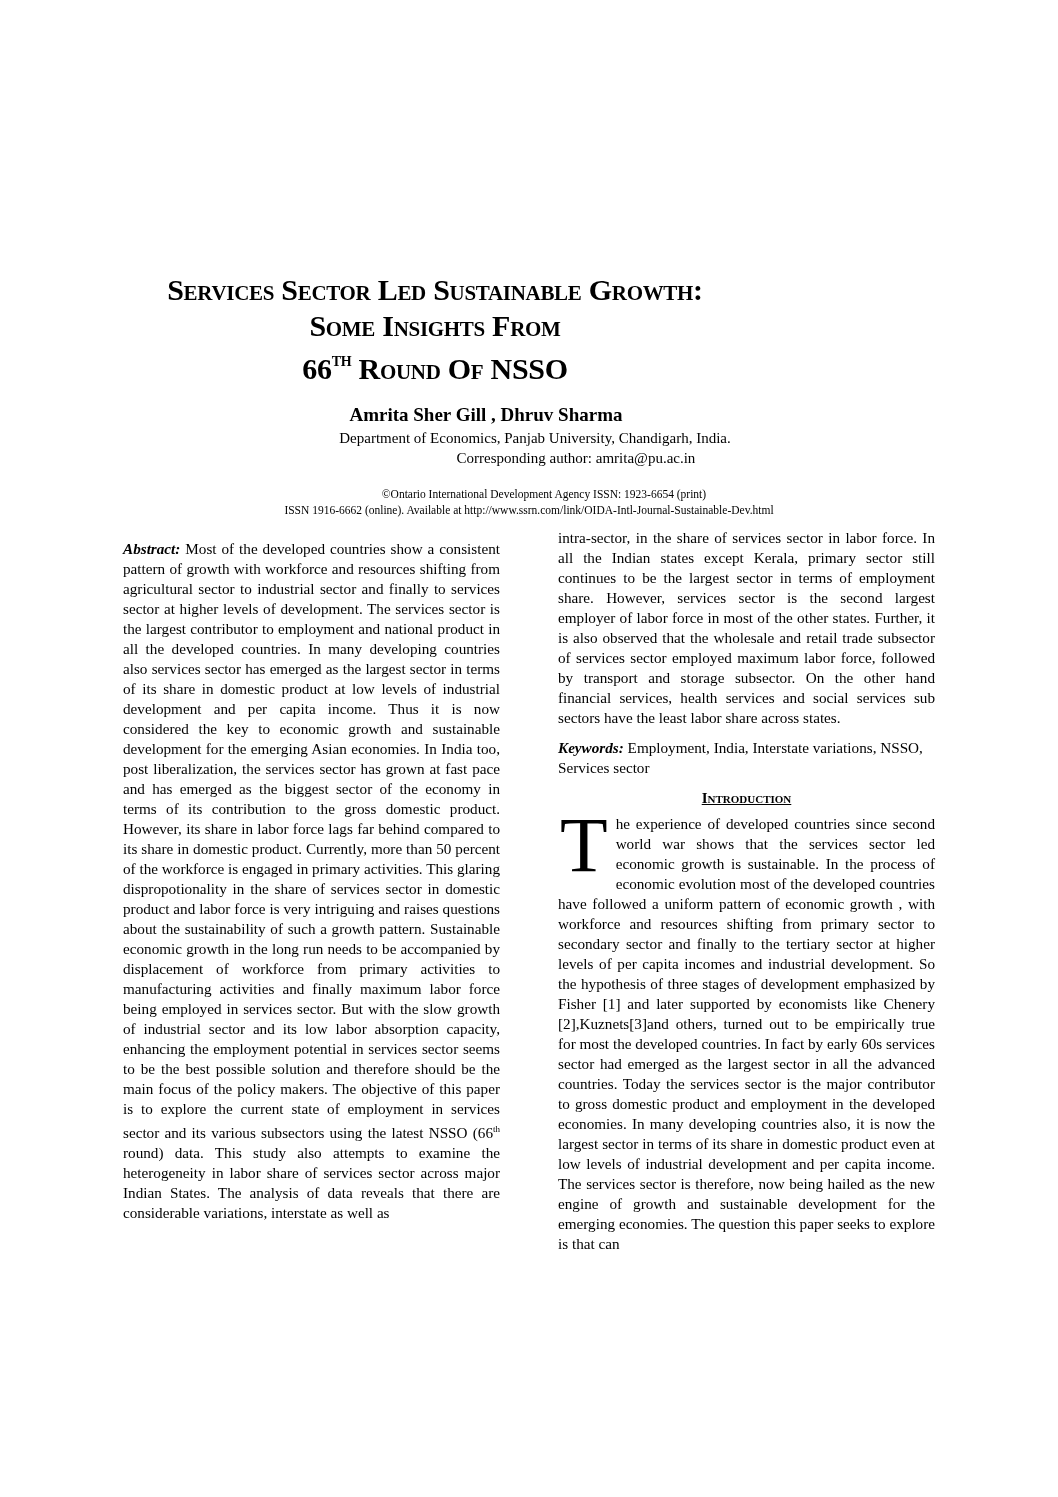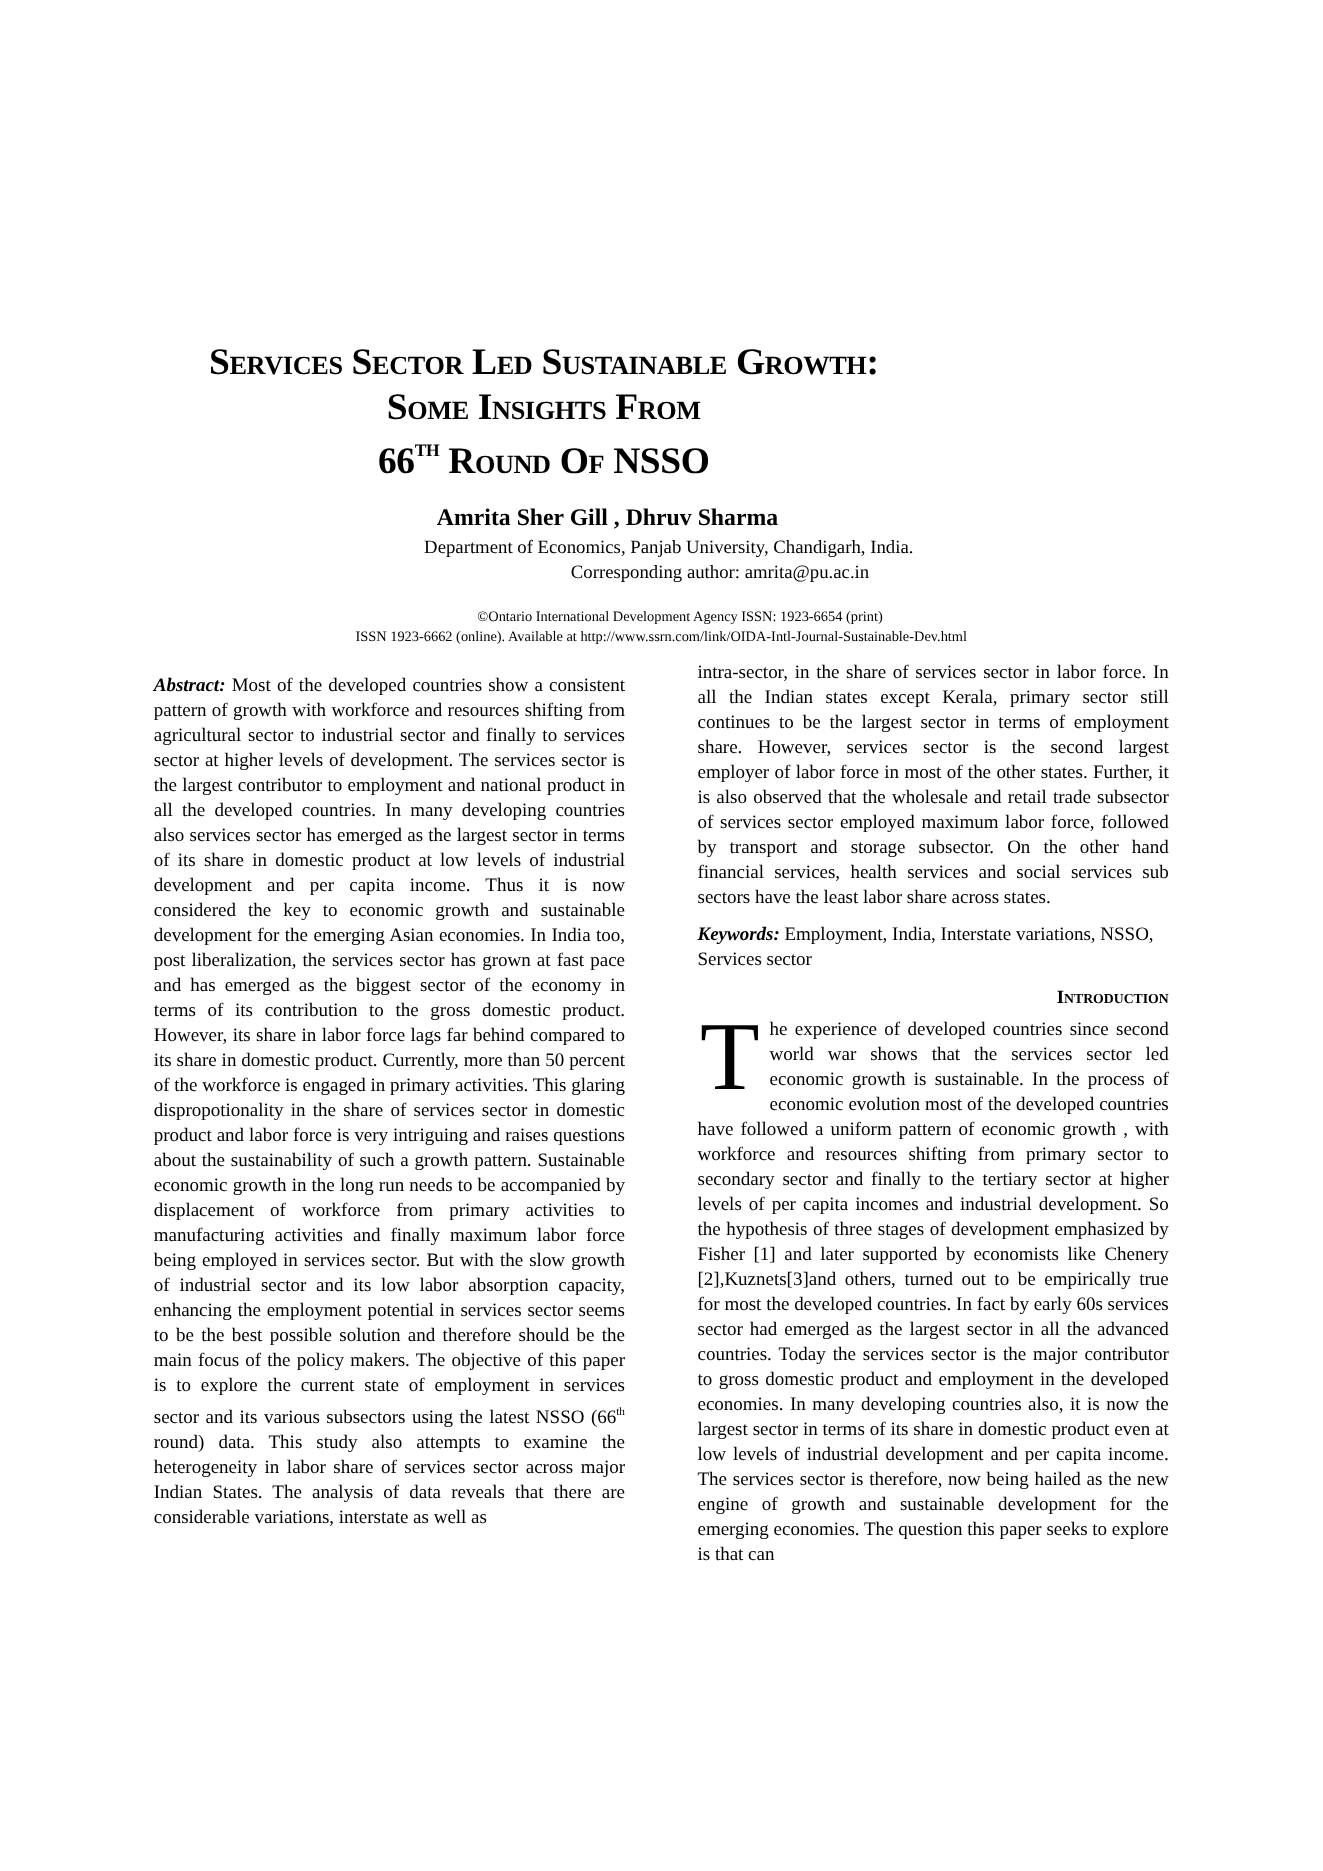--- a/index.html
+++ b/index.html
@@ -33,22 +33,22 @@
   .col {
     position: absolute; width: 377px; font-size: 15.2px; line-height: 20px;
     text-align: justify;
   }
   .col-left { left: 123px; top: 539px; }
   .col-right { left: 558px; top: 528px; }
   .lbl { font-weight: bold; font-style: italic; }
   .para { margin: 0; }
   .keywords { margin-top: 10px; text-align: left; }
   .section-head {
-    text-align: right; font-weight: bold; font-variant: small-caps;
-    font-size: 15px; margin: 10px 0 6px 0;
+    text-align: center; font-weight: bold; font-variant: small-caps;
+    font-size: 15px; margin: 10px 0 6px 0; text-decoration: underline;
   }
   .dropcap {
     float: left; font-size: 78px; line-height: 58px; font-weight: normal;
     margin: 2px 8px 0 2px; height: 60px;
   }
 </style>
 </head>
 <body>
 
 <div class="title">
@@ -59,21 +59,21 @@
 
 <div class="authors">Amrita Sher Gill , Dhruv Sharma</div>
 
 <div class="affil">
   <span class="l1">Department of Economics, Panjab University, Chandigarh, India.</span>
   <span class="l2">Corresponding author: amrita@pu.ac.in</span>
 </div>
 
 <div class="issn">
   <span class="l1">©Ontario International Development Agency ISSN: 1923-6654 (print)</span>
-  <span class="l2">ISSN 1923-6662 (online). Available at http://www.ssrn.com/link/OIDA-Intl-Journal-Sustainable-Dev.html</span>
+  <span class="l2">ISSN 1916-6662 (online). Available at http://www.ssrn.com/link/OIDA-Intl-Journal-Sustainable-Dev.html</span>
 </div>
 
 <div class="col col-left">
   <p class="para"><span class="lbl">Abstract:</span><span> Most of the developed countries show a consistent pattern of growth with workforce and resources shifting from agricultural sector to industrial sector and finally to services sector at higher levels of development. The services sector is the largest contributor to employment and national product in all the developed countries. In many developing countries also services sector has emerged as the largest sector in terms of its share in domestic product at low levels of industrial development and per capita income. Thus it is now considered the key to economic growth and sustainable development for the emerging Asian economies. In India too, post liberalization, the services sector has grown at fast pace and has emerged as the biggest sector of the economy in terms of its contribution to the gross domestic product. However, its share in labor force lags far behind compared to its share in domestic product. Currently, more than 50 percent of the workforce is engaged in primary activities. This glaring dispropotionality in the share of services sector in domestic product and labor force is very intriguing and raises questions about the sustainability of such a growth pattern.  Sustainable economic growth in the long run needs to be accompanied by displacement of workforce from primary activities to manufacturing activities and finally maximum labor force being employed in services sector. But with the slow growth of industrial sector and its low labor absorption capacity, enhancing the employment potential in services sector seems to be the best possible solution and therefore should be the main focus of the policy makers. The objective of this paper is to explore the current state of employment in services sector and its various subsectors using the latest NSSO (66</span><sup style="font-size:9px">th</sup><span> round) data. This study also attempts to examine the heterogeneity in labor share of services sector across major Indian States. The analysis of data reveals that there are considerable variations, interstate as well as</span></p>
 </div>
 
 <div class="col col-right">
   <p class="para">intra-sector, in the share of services sector in labor force. In all the Indian states except Kerala, primary sector still continues to be the largest sector in terms of employment share. However, services sector is the second largest employer of labor force in most of the other states. Further, it is also observed that the wholesale and retail trade subsector of services sector employed maximum labor force, followed by transport and storage subsector. On the other hand financial services, health services and social services sub sectors have the least labor share across states.</p>
   <p class="para keywords"><span class="lbl">Keywords:</span><span> Employment, India, Interstate variations, NSSO, Services sector</span></p>
   <div class="section-head">Introduction</div>

